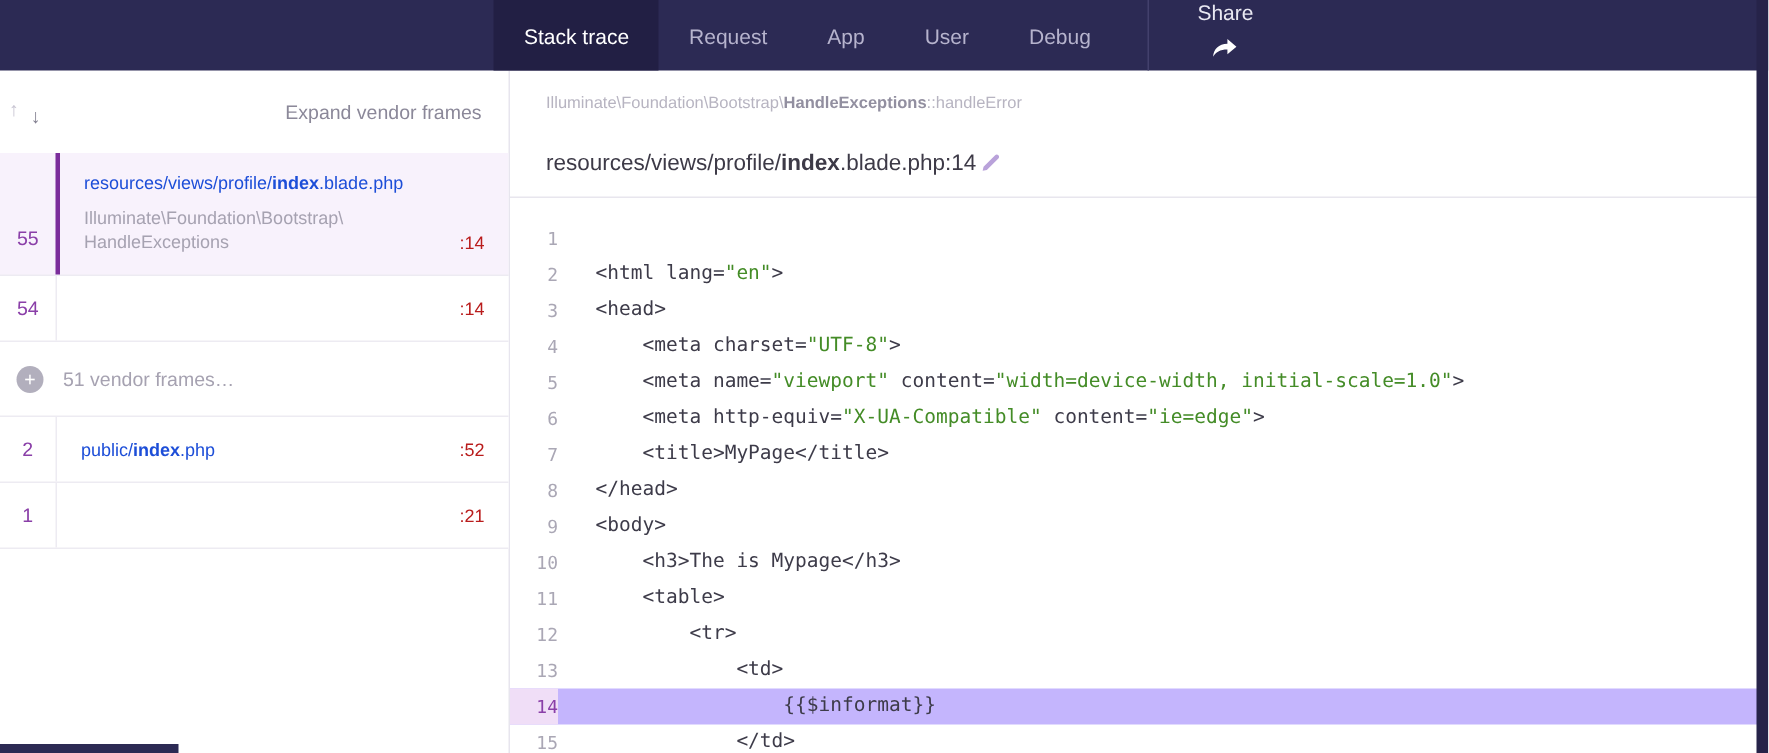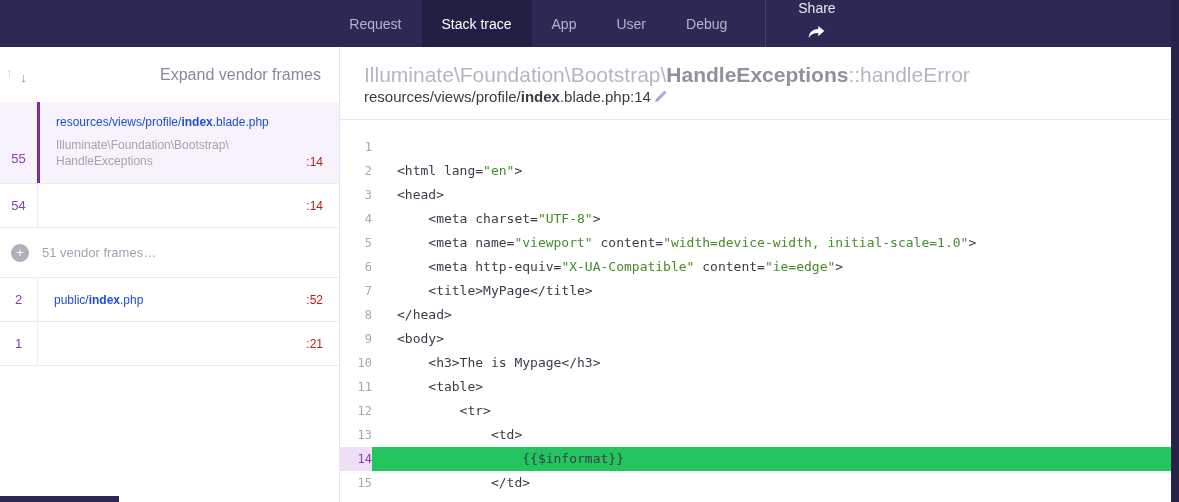--- a/index.html
+++ b/index.html
@@ -22,21 +22,21 @@
 
   
   .sidebar { width:340px; flex:none; background:#fff; border-right:1px solid #e7e5ee;
              display:flex; flex-direction:column; }
   .sidebar-header { height:55px; flex:none; display:flex; align-items:center;
                     justify-content:space-between; padding:0 18px 0 4px; }
   .nav-arrows { display:flex; align-items:flex-start; gap:4px; }
   .arrow-btn { background:none; border:none; font-size:13px; cursor:pointer; padding:2px; font-family:inherit; }
   .arrow-up { color:#c9c6d3; }
   .arrow-down { color:#817e8f; margin-top:5px; }
-  .expand-vendor { font-size:16px; color:#8b8899; background:none; border:none; cursor:pointer; font-family:inherit; }
+  .expand-vendor { font-size:13px; color:#8b8899; background:none; border:none; cursor:pointer; font-family:inherit; }
 
   .frame-list { display:flex; flex-direction:column; }
   .frame { display:flex; align-items:stretch; border-bottom:1px solid #edebf2; background:#fff; cursor:pointer; }
   .frame-gutter { width:37px; flex:none; display:flex; align-items:center; justify-content:center;
                   font-size:13px; color:#8a3fa8; }
   .frame-body { flex:1; border-left:1px solid #edebf2; padding:0 16px; min-height:43px;
                 display:flex; align-items:center; }
   .frame-file { font-size:12px; color:#1d4ed8; }
   .frame-file b { font-weight:bold; }
   .frame-line { font-size:12px; color:#b91c1c; margin-left:auto; }
@@ -48,47 +48,47 @@
   .frame-class { font-size:12px; line-height:1.3; color:#a6a2b1; }
 
   .frame.vendor { height:50px; align-items:center; padding-left:11px; gap:13px; }
   .plus { width:18px; height:18px; flex:none; border-radius:50%; background:#b2afbd; color:#fff;
           display:flex; align-items:center; justify-content:center; font-size:13px; line-height:1; cursor:pointer; }
   .vendor-label { font-size:13px; color:#a6a2b1; }
 
   
   .main { flex:1; min-width:0; display:flex; flex-direction:column; background:#fff; }
   .main-header { padding:16px 24px 14px; border-bottom:1px solid #e8e6ee; flex:none; }
-  .method-line { font-size:21px; color:#b7b4c1; margin-bottom:1px; }
+  .method-line { font-size:11px; color:#b7b4c1; margin-bottom:25px; }
   .method-line .cls { color:#928fa0; font-weight:600; }
   .file-line { font-size:15px; color:#3d3a47; display:flex; align-items:center; gap:2px; }
   .file-line b { font-weight:bold; }
   .pencil { display:inline-flex; cursor:pointer; }
 
   .code { flex:1; padding-top:15px; font-family:"DejaVu Sans Mono", monospace; font-size:13px; overflow:hidden; }
   .code-line { display:flex; height:24px; line-height:24px; }
   .code-ln { width:32px; flex:none; text-align:right; font-size:12px; color:#aaa7b5; }
   .code-text { white-space:pre; padding-left:25px; color:#3d3b49; }
   .tok-s { color:#448c27; }
-  .code-line.hl { background:#22c55e; }
+  .code-line.hl { background:#c4b5fd; }
   .code-line.hl .code-ln { background:#f0def7; color:#8a3fa8; }
 
   
   .right-strip { position:absolute; top:0; right:0; width:8px; height:100%; background:#262349; z-index:6; }
   .bottom-strip { position:absolute; left:0; bottom:0; width:119px; height:6px; background:#2c2a54; z-index:4; }
 </style>
 </head>
 <body>
 
 <div class="app">
 
   <header class="topbar">
     <nav class="tabs">
+        <button class="tab active">Stack trace</button>
         <button class="tab">Request</button>
-        <button class="tab active">Stack trace</button>
         <button class="tab">App</button>
         <button class="tab">User</button>
         <button class="tab">Debug</button>
       </nav>
     <div class="topbar-divider"></div>
     <button class="share-button">
       <span>Share</span>
       <span style="display:inline-flex;">
         <svg width="17" height="15" viewBox="0 0 24 20">
             <path d="M14.5 0.8 L23 8 L14.5 15.2 L14.5 10.6 C7.6 10.6 3.4 13 1 17.6 C1.6 10 6.2 5.6 14.5 5.2 Z" fill="#ffffff"></path>

